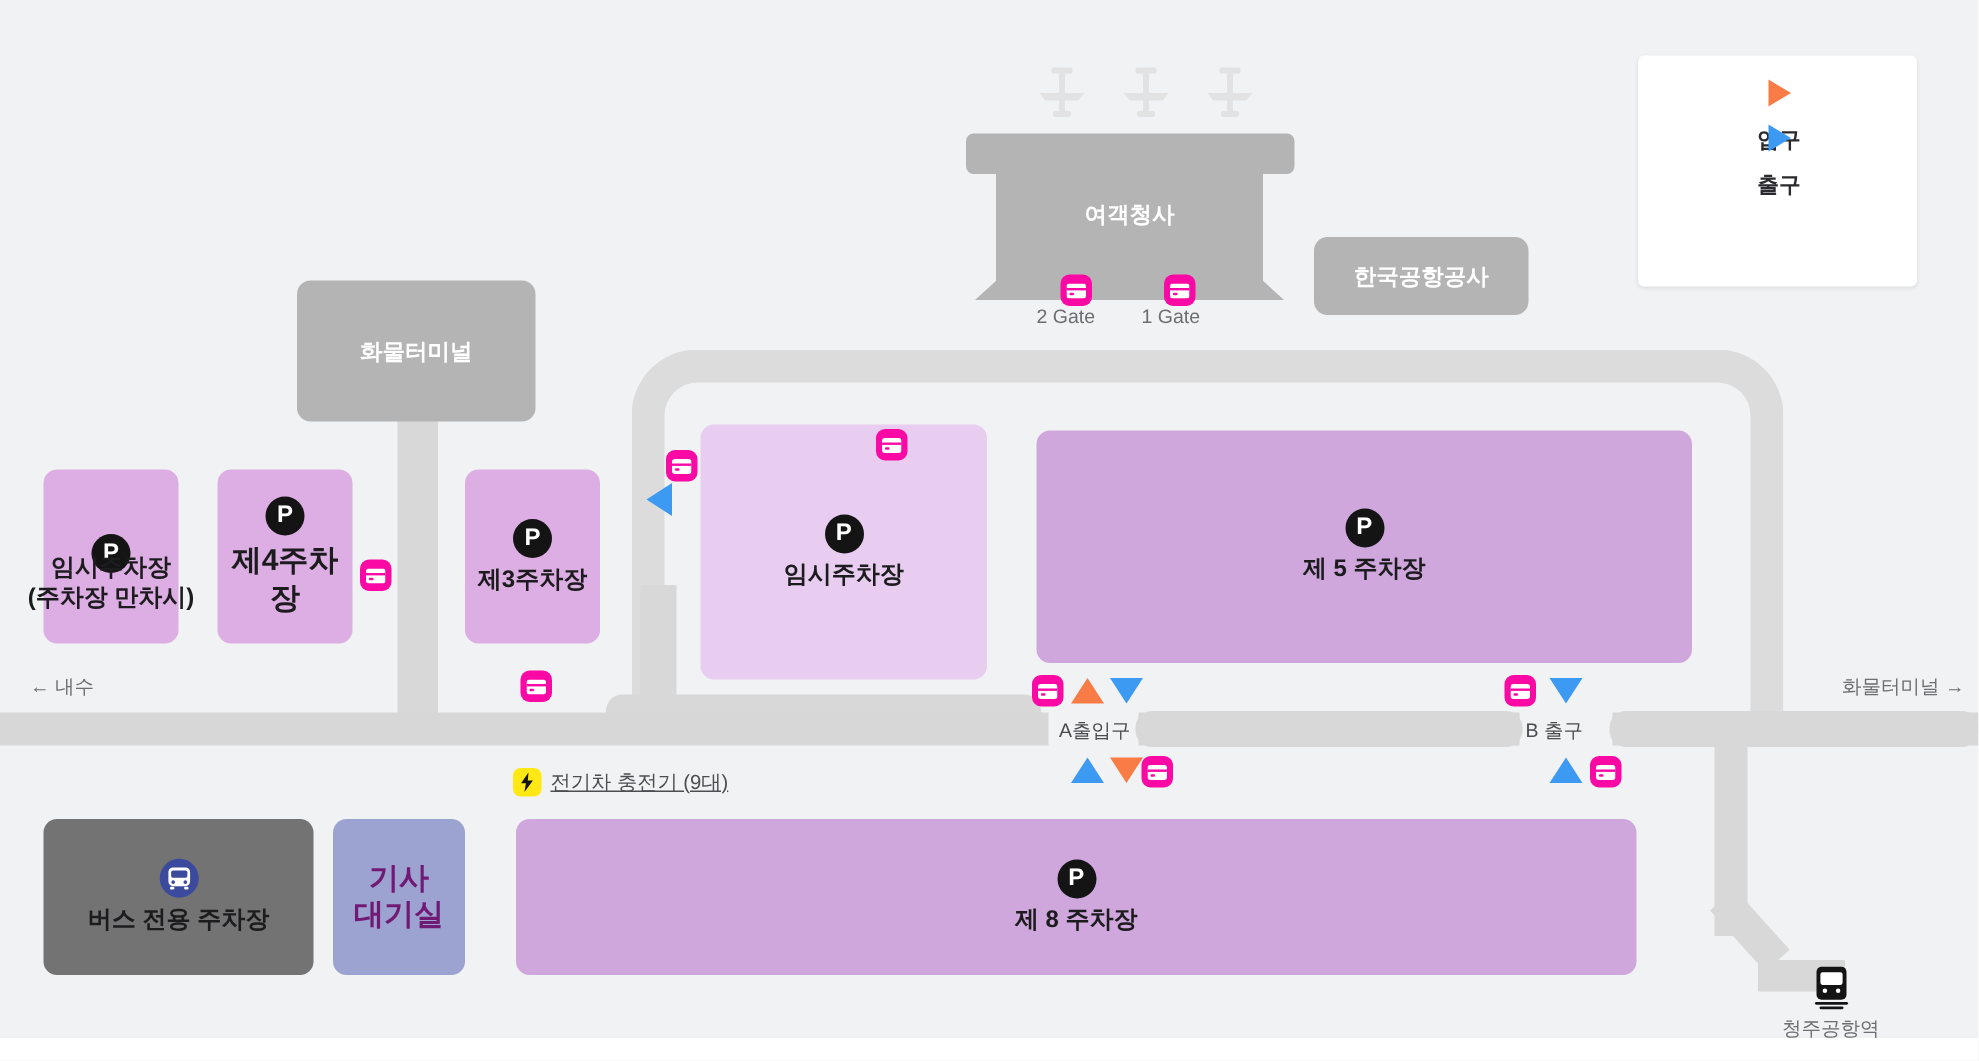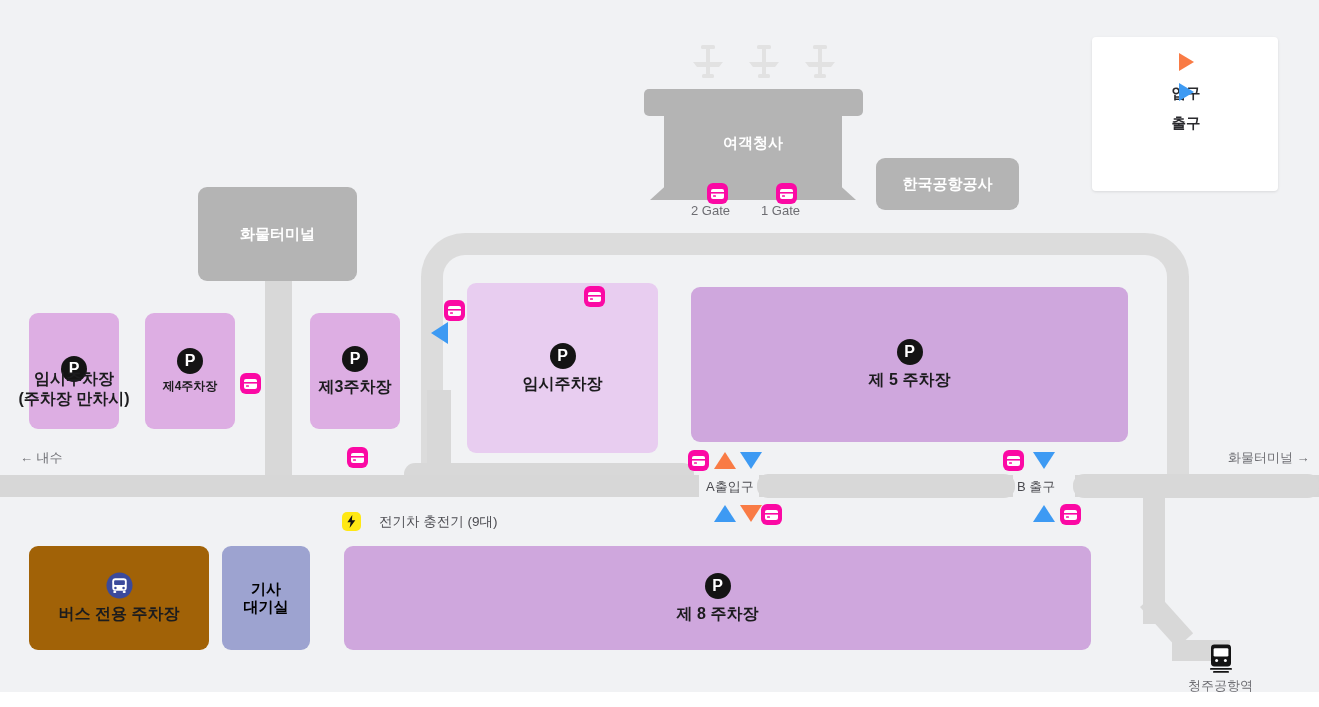--- a/index.html
+++ b/index.html
@@ -170,21 +170,22 @@
     white-space: nowrap;
     font-weight: normal;
   }
   .evtext {
     position: absolute;
     color: #4d4d52;
     font-size: 13.5px;
     white-space: nowrap;
     display: flex;
     align-items: center;
-    gap: 18px;
+    gap: 6px;
+    text-decoration: underline;
   }
   
   .legend {
     position: absolute;
     background: #ffffff;
     border-radius: 4px;
     box-shadow: 0 1px 3px rgba(0,0,0,0.10);
     box-sizing: border-box;
     padding: 16px 20px 14px 22px;
   }
@@ -301,21 +302,21 @@
   </div>
 
   <div class="lot" style="left:29px; top:313px; width:90px; height:116px; background:#ddaee3;">
     <div class="pbadge">P</div>
   </div>
   <div class="lot-label" style="position:absolute;left:-6px;top:369px;width:160px;font-size:16px;">임시주차장
 (주차장 만차시)</div>
 
   <div class="lot" style="left:145px; top:313px; width:90px; height:116px; background:#ddaee3;">
     <div class="pbadge">P</div>
-    <div class="lot-label" style="font-size:12px;">제4주차장</div>
+    <div class="lot-label" style="font-size:20px;">제4주차장</div>
   </div>
   <div class="kiosk" style="left:240px; top:373px;">
     <svg width="13" height="10" viewBox="0 0 13 10">
         <rect x="0" y="0" width="13" height="10" rx="2" fill="#ffffff"></rect>
         <rect x="0" y="3" width="13" height="1.6" fill="#fb09a4"></rect>
         <rect x="2" y="6.2" width="3" height="1.6" rx="0.6" fill="#fb09a4"></rect>
       </svg>
   </div>
 
   <div class="lot" style="left:310px; top:313px; width:90px; height:116px; background:#ddaee3;">
@@ -399,35 +400,35 @@
 
   <div class="evtext" style="left:342px; top:512px;">
     <span class="ev">
       <svg width="9" height="13" viewBox="0 0 9 13">
           <path d="M5.3 0 L0.4 7.2 L3.6 7.2 L2.6 13 L8.3 5.3 L4.9 5.3 Z" fill="#141414"></path>
         </svg>
     </span>
     <span>전기차 충전기 (9대)</span>
   </div>
 
-  <div class="lot" style="left:29px; top:546px; width:180px; height:104px; background:#a16207;">
+  <div class="lot" style="left:29px; top:546px; width:180px; height:104px; background:#737373;">
     <svg class="bus-ico" viewBox="0 0 28 28">
       <circle cx="14" cy="14" r="13.5" fill="#3b4a9c"></circle>
       <rect x="6.5" y="6.5" width="15" height="13" rx="3.2" fill="#ffffff"></rect>
       <rect x="8.4" y="8.6" width="11.2" height="5" rx="1.2" fill="#3b4a9c"></rect>
       <circle cx="9.8" cy="16.6" r="1.3" fill="#3b4a9c"></circle>
       <circle cx="18.2" cy="16.6" r="1.3" fill="#3b4a9c"></circle>
       <rect x="7.6" y="19.8" width="3" height="2" rx="0.8" fill="#ffffff"></rect>
       <rect x="17.4" y="19.8" width="3" height="2" rx="0.8" fill="#ffffff"></rect>
     </svg>
     <div class="lot-label" style="font-size:16px;">버스 전용 주차장</div>
   </div>
 
   <div class="lot" style="left:222px; top:546px; width:88px; height:104px; background:#9da3d0;">
-    <div class="lot-label" style="font-size:15px;color:#000000;">기사
+    <div class="lot-label" style="font-size:20px;color:#701a75;">기사
 대기실</div>
   </div>
 
   <div class="lot" style="left:344px; top:546px; width:747px; height:104px; background:#cfa7dd;">
     <div class="pbadge">P</div>
     <div class="lot-label" style="font-size:16px;">제 8 주차장</div>
   </div>
 
   <div class="station" style="left:1188px; top:644px;">
     <svg width="28" height="30" viewBox="0 0 28 30">

